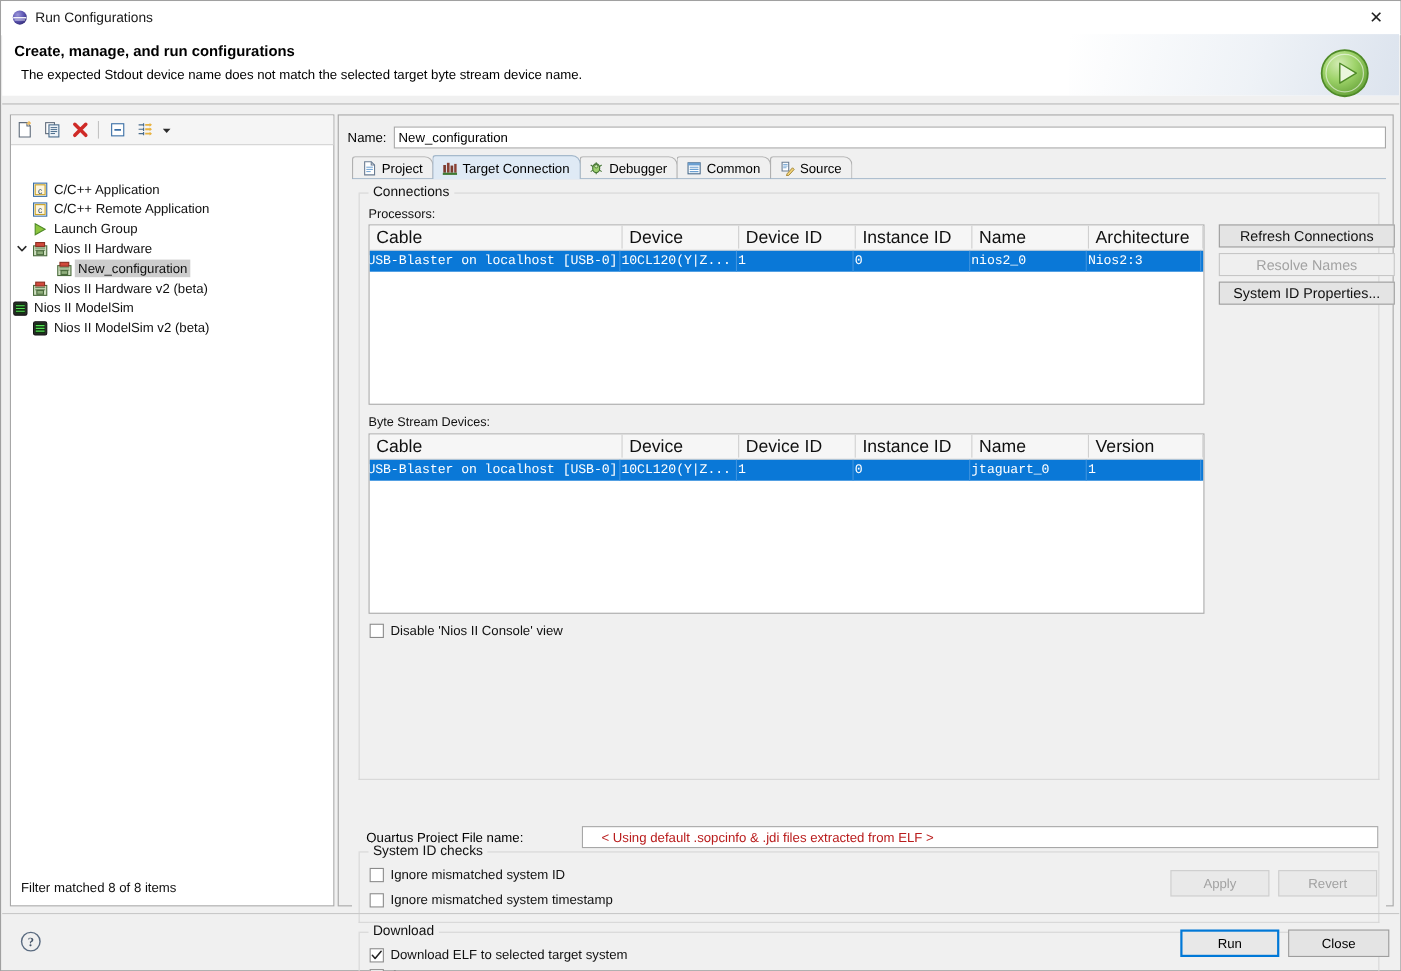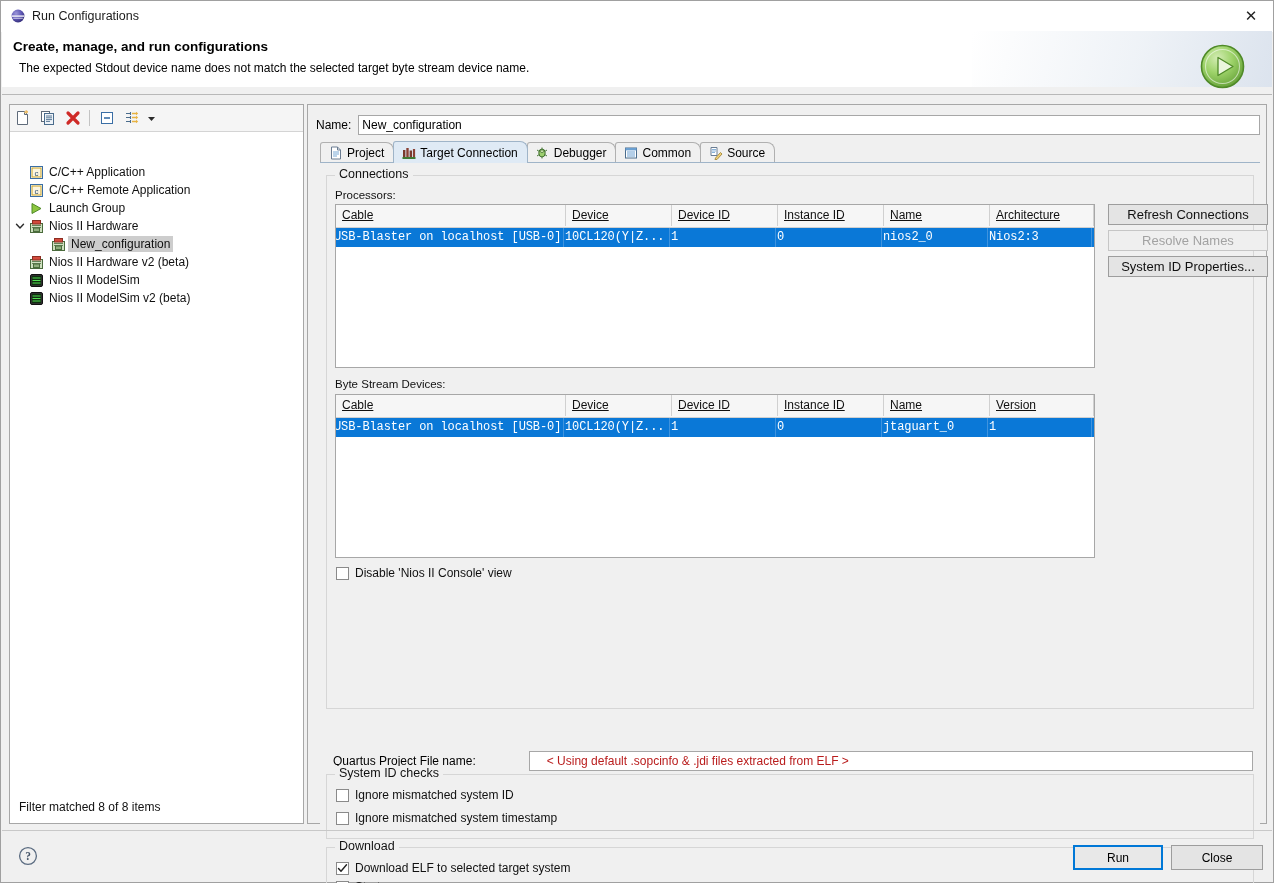--- a/index.html
+++ b/index.html
@@ -243,29 +243,28 @@
     border: 1px solid #a7a7a7;
     box-sizing: border-box;
     overflow: hidden;
   }
   .thead {
     display: flex; height: 22px;
     background: #f6f6f6;
     border-bottom: 1px solid #d0d0d0;
   }
   .th {
-    font-size: 12px;
+    font-size: 16px;
     color: #101010;
     padding: 3px 0 0 6px;
     box-sizing: border-box;
     border-right: 1px solid #d0d0d0;
     height: 21px;
     overflow: hidden;
     white-space: nowrap;
-    text-decoration: underline;
   }
   .trow {
     display: flex; height: 19px;
     background: #0a78d7;
     color: #ffffff;
     font-family: "Liberation Mono", "DejaVu Sans Mono", monospace;
     font-size: 12px;
   }
   .td {
     padding: 2px 0 0 1px;
@@ -539,21 +538,21 @@
               <rect x="1.5" y="4.5" width="12" height="9" fill="#cfe0c0" stroke="#4a6b3c"></rect>
               <rect x="3.5" y="1.5" width="8" height="3.5" fill="#d24a3c" stroke="#8c2e22"></rect>
               <g stroke="#4a6b3c" stroke-width="0.8">
                 <path d="M3 6.5 h9 M3 8.5 h9"></path>
               </g>
               <rect x="4.5" y="9" width="6" height="3.5" fill="#8fae7c" stroke="#4a6b3c"></rect>
             </svg>
           </span>
           <span class="tree-label">Nios II Hardware v2 (beta)</span>
         </div>
-        <div class="tree-row" style="padding-left: 18px;">
+        <div class="tree-row" style="">
           <span class="tree-twisty" style="position: absolute; left: 2px;"></span>
           <span class="tree-ico">
             <svg width="15" height="15" viewBox="0 0 15 15">
               <rect x="1.5" y="1.5" width="12" height="12" rx="1.5" fill="#2f2f2f" stroke="#111"></rect>
               <rect x="3" y="3" width="9" height="9" fill="#0f2f0f"></rect>
               <g stroke="#55e055" stroke-width="1">
                 <path d="M3.5 5 h8 M3.5 7.5 h8 M3.5 10 h8"></path>
               </g>
             </svg>
           </span>
@@ -749,20 +748,24 @@
                 </svg>
               </span>
               <span>Start processor</span>
             </div>
           </div>
       </div>
 
     </div>
   </div>
 
+  <div class="apply-bar">
+    <div class="btn disabled" style="left:757px; top:4px;">Apply</div>
+    <div class="btn disabled" style="left:855px; top:4px;">Revert</div>
+  </div>
 
   <div class="footer-sep"></div>
 
   <span class="help-icon">
     <svg width="20" height="20" viewBox="0 0 20 20">
       <circle cx="10" cy="10" r="8.4" fill="#f0f0f0" stroke="#5a6b80" stroke-width="1.3"></circle>
       <text x="10" y="14.2" text-anchor="middle" font-family="Liberation Serif, serif" font-size="11.5" fill="#445468" font-weight="bold">?</text>
     </svg>
   </span>
 

